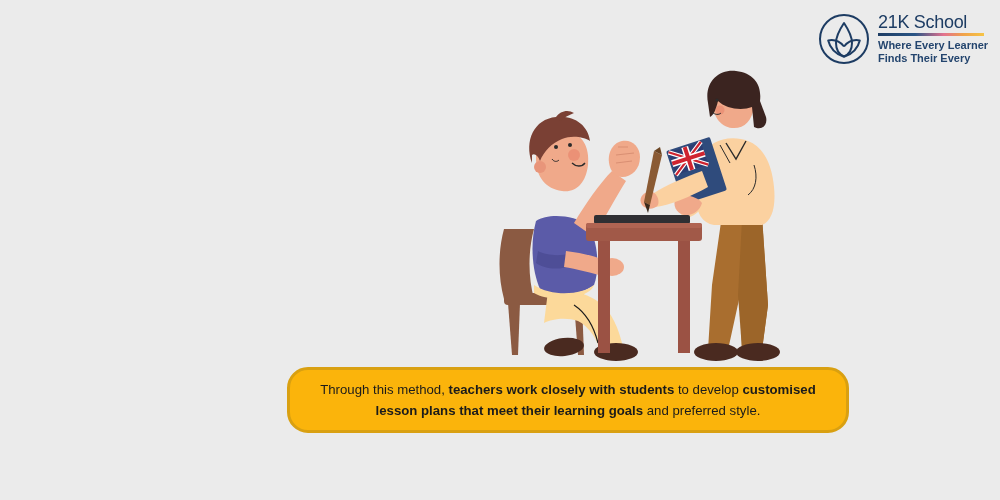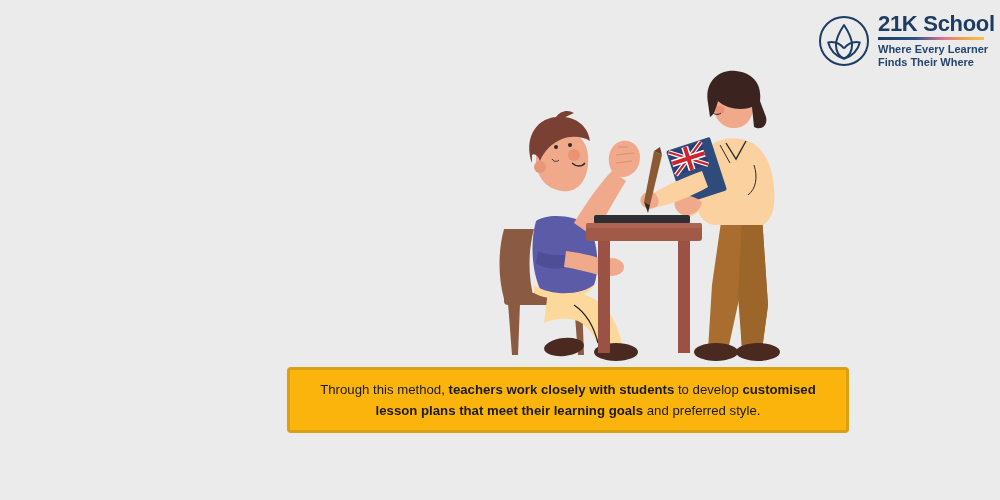--- a/index.html
+++ b/index.html
@@ -25,22 +25,22 @@
     position: absolute;
     left: 818px;
     top: 13px;
     display: flex;
     align-items: center;
     gap: 8px;
   }
   .logo-mark { width: 52px; height: 52px; flex: 0 0 52px; }
   .logo-text { display: flex; flex-direction: column; line-height: 1; }
   .logo-name {
-    font-size: 22px;
-    font-weight: bold;
+    font-size: 18px;
+    font-weight: normal;
     color: #1d3c63;
     letter-spacing: -0.3px;
     white-space: nowrap;
   }
   .logo-rule {
     height: 3px;
     width: 106px;
     margin: 2px 0 3px 0;
     background: linear-gradient(to right, #1d3c63 0%, #2a5585 35%, #e3728f 62%, #f0a24a 80%, #f6c445 100%);
   }
@@ -103,21 +103,21 @@
   
   .caption-box {
     position: absolute;
     left: 287px;
     top: 367px;
     width: 562px;
     height: 66px;
     box-sizing: border-box;
     background: #fbb40b;
     border: 3px solid #d9a011;
-    border-radius: 4px;
+    border-radius: 21px;
     display: flex;
     align-items: center;
     justify-content: center;
     padding: 0 18px;
   }
   .caption-text {
     font-size: 13.2px;
     color: #1b1b1b;
     text-align: center;
     line-height: 1.62;
@@ -145,21 +145,21 @@
         <path d="M26 10 C20 19 18 25 18 30 C18 36.5 21.5 41.5 26 43.5 C30.5 41.5 34 36.5 34 30 C34 25 32 19 26 10 Z" fill="none" stroke="#1d3c63" stroke-width="2" stroke-linejoin="round"></path>
         <path d="M26 43.8 C18 41 12 35 10.2 27.4 C16.5 26.2 22.5 29 26 33.5" fill="none" stroke="#1d3c63" stroke-width="2" stroke-linejoin="round"></path>
         <path d="M26 43.8 C34 41 40 35 41.8 27.4 C35.5 26.2 29.5 29 26 33.5" fill="none" stroke="#1d3c63" stroke-width="2" stroke-linejoin="round"></path>
       </svg>
     </div>
     <div class="logo-text">
       <div class="logo-name">21K School</div>
       <div class="logo-rule"></div>
       <div class="logo-tagline">
         <div>Where Every Learner</div>
-        <div>Finds Their Where</div>
+        <div>Finds Their Every</div>
       </div>
     </div>
   </div>
 
 
   <div class="illustration">
     <svg width="340" height="310" viewBox="0 0 340 310">
 
       <g>
 

